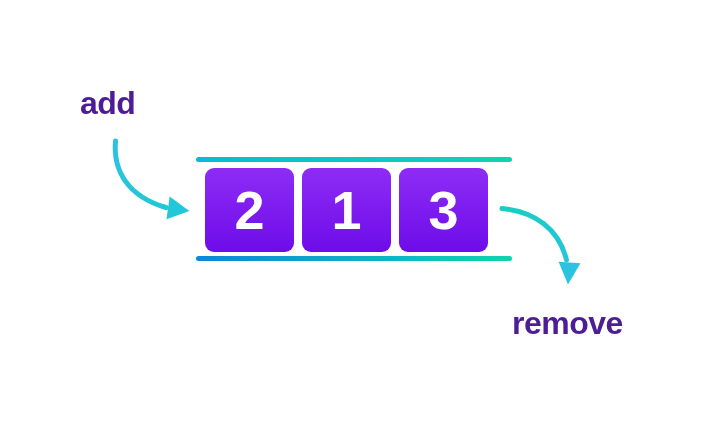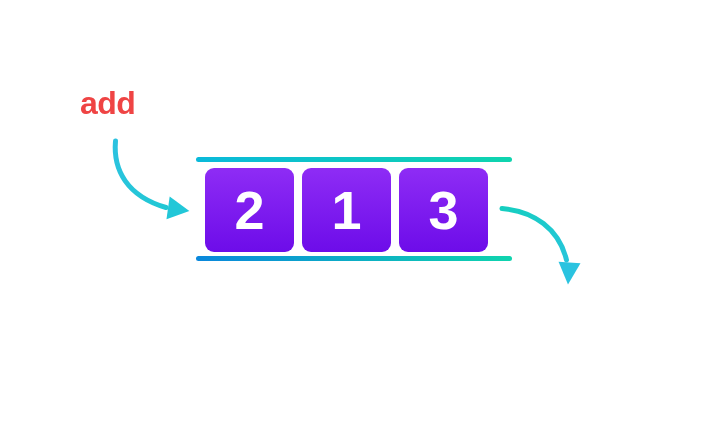--- a/index.html
+++ b/index.html
@@ -12,21 +12,21 @@
     width: 706px;
     height: 428px;
     background: #ffffff;
     overflow: hidden;
     font-family: "Liberation Sans", sans-serif;
   }
   .label {
     position: absolute;
     font-size: 32px;
     font-weight: 700;
-    color: #ef4444;
+    color: #4c1d95;
     letter-spacing: -0.5px;
     line-height: 1.1;
     white-space: nowrap;
   }
   .label-add    { left: 80px;  top: 86px;  }
   .label-remove { left: 512px; top: 306px; }
 
   .rail {
     position: absolute;
     height: 4.5px;
@@ -63,20 +63,21 @@
     pointer-events: none;
   }
 </style>
 </head>
 <body>
 
 <div class="stage">
 
   <div class="label label-add">add</div>
 
+  <div class="label label-remove">remove</div>
 
   <div class="rail rail-top"></div>
 
   <div class="rail rail-bottom"></div>
 
   <div class="boxes">
     <div class="queue-box">2</div>
     <div class="queue-box">1</div>
     <div class="queue-box">3</div>
   </div>

